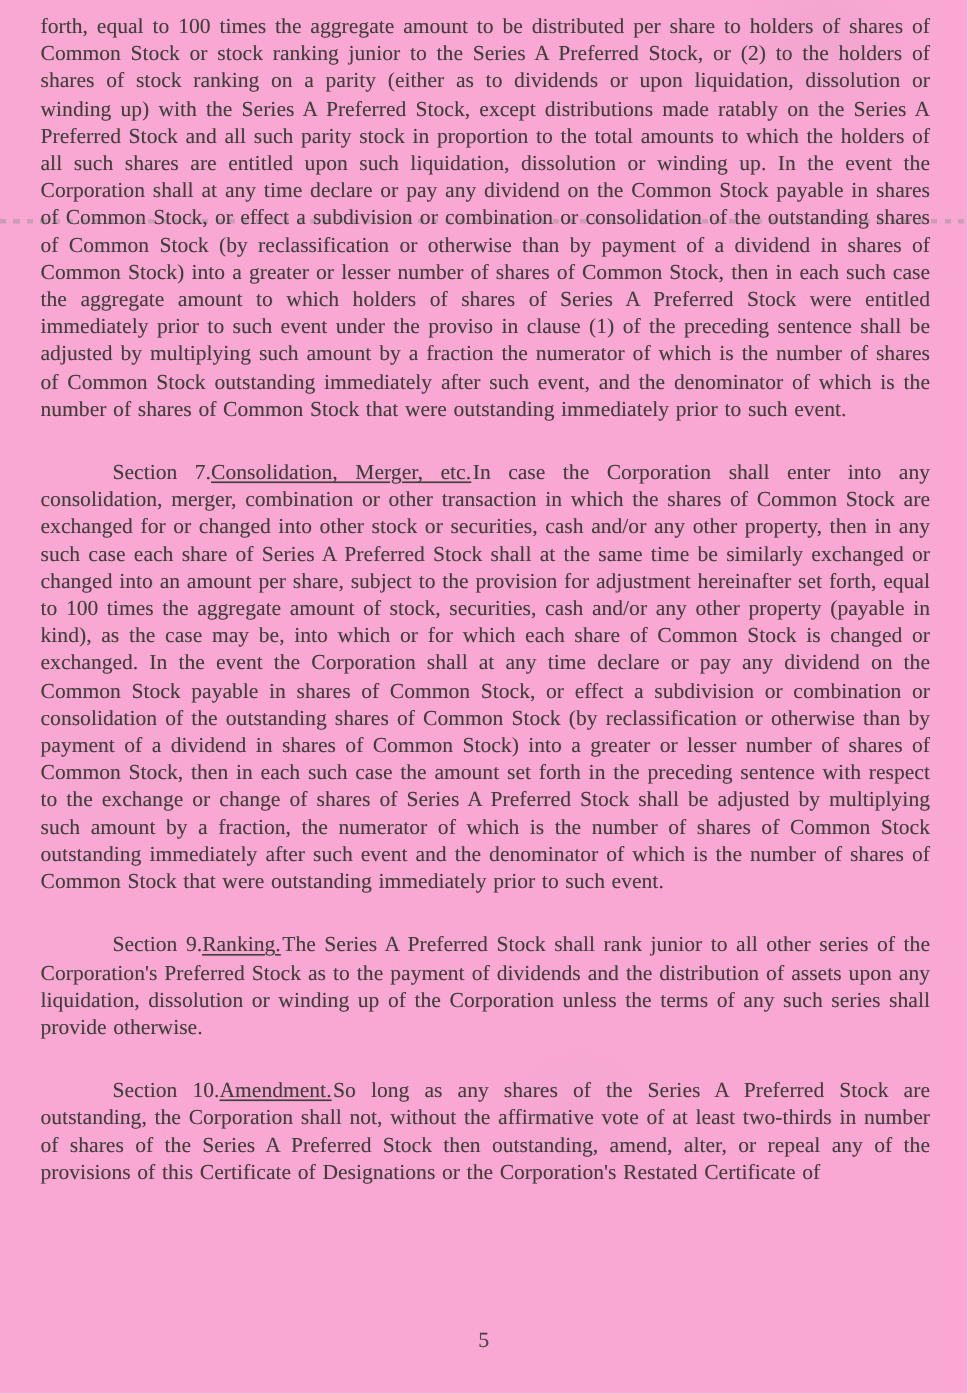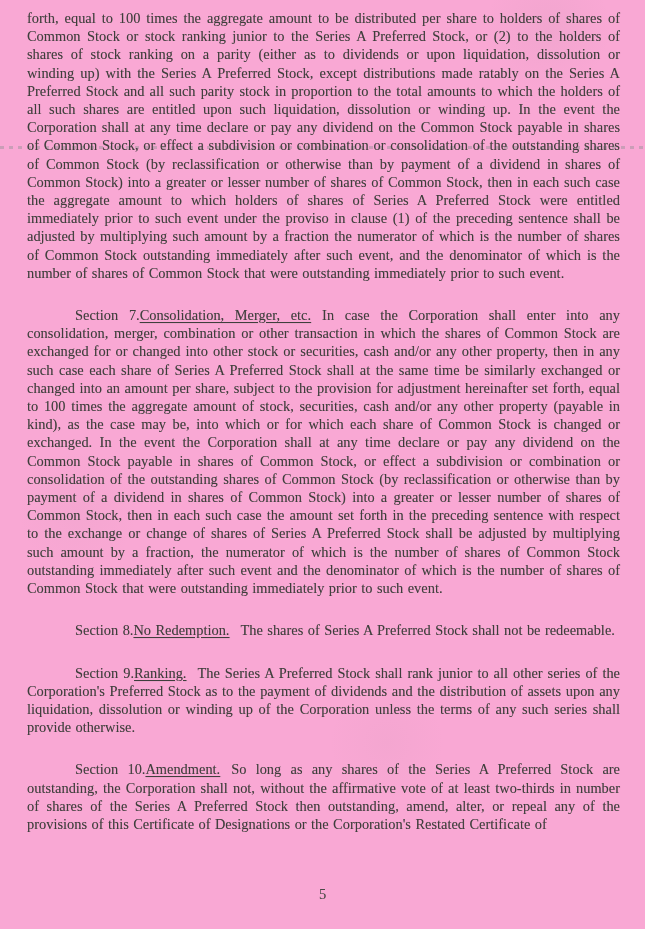--- a/index.html
+++ b/index.html
@@ -33,21 +33,21 @@
     letter-spacing: 0.05px;
   }
   .para.sec {
     text-indent: 48px;
   }
   .sec-heading {
     text-decoration: underline;
     text-underline-offset: 2px;
   }
   .sec-body {
-    margin-left: 11px;
+    margin-left: 1px;
     font-family: Liberation Serif, serif;
   }
   
   .scan-line {
     position: absolute;
     left: 0;
     top: 146px;
     width: 645px;
     height: 3px;
     background: repeating-linear-gradient(
@@ -84,21 +84,20 @@
 
   <div class="scan-line"></div>
   <div class="grain"></div>
 
   <div class="content">
 
     <p class="para"><span>forth, equal to 100 times the aggregate amount to be distributed per share to holders of shares of Common Stock or stock ranking junior to the Series A Preferred Stock, or (2) to the holders of shares of stock ranking on a parity (either as to dividends or upon liquidation, dissolution or winding up) with the Series A Preferred Stock, except distributions made ratably on the Series A Preferred Stock and all such parity stock in proportion to the total amounts to which the holders of all such shares are entitled upon such liquidation, dissolution or winding up.  In the event the Corporation shall at any time declare or pay any dividend on the Common Stock payable in shares of Common Stock, or effect a subdivision or combination or consolidation of the outstanding shares of Common Stock (by reclassification or otherwise than by payment of a dividend in shares of Common Stock) into a greater or lesser number of shares of Common Stock, then in each such case the aggregate amount to which holders of shares of Series A Preferred Stock were entitled immediately prior to such event under the proviso in clause (1) of the preceding sentence shall be adjusted by multiplying such amount by a fraction the numerator of which is the number of shares of Common Stock outstanding immediately after such event, and the denominator of which is the number of shares of Common Stock that were outstanding immediately prior to such event.</span></p>
 
     <p class="para sec"><span class="sec-label">Section 7.</span><span class="sec-heading">Consolidation, Merger, etc.</span><span class="sec-body">In case the Corporation shall enter into any consolidation, merger, combination or other transaction in which the shares of Common Stock are exchanged for or changed into other stock or securities, cash and/or any other property, then in any such case each share of Series A Preferred Stock shall at the same time be similarly exchanged or changed into an amount per share, subject to the provision for adjustment hereinafter set forth, equal to 100 times the aggregate amount of stock, securities, cash and/or any other property (payable in kind), as the case may be, into which or for which each share of Common Stock is changed or exchanged.  In the event the Corporation shall at any time declare or pay any dividend on the Common Stock payable in shares of Common Stock, or effect a subdivision or combination or consolidation of the outstanding shares of Common Stock (by reclassification or otherwise than by payment of a dividend in shares of Common Stock) into a greater or lesser number of shares of Common Stock, then in each such case the amount set forth in the preceding sentence with respect to the exchange or change of shares of Series A Preferred Stock shall be adjusted by multiplying such amount by a fraction, the numerator of which is the number of shares of Common Stock outstanding immediately after such event and the denominator of which is the number of shares of Common Stock that were outstanding immediately prior to such event.</span></p>
 
-    <p class="para sec"><span class="sec-label">Section 8.</span><span class="sec-heading">No Redemption.</span><span class="sec-body">The shares of Series A Preferred Stock shall not be redeemable.</span></p>
 
     <p class="para sec"><span class="sec-label">Section 9.</span><span class="sec-heading">Ranking.</span><span class="sec-body">The Series A Preferred Stock shall rank junior to all other series of the Corporation's Preferred Stock as to the payment of dividends and the distribution of assets upon any liquidation, dissolution or winding up of the Corporation unless the terms of any such series shall provide otherwise.</span></p>
 
     <p class="para sec"><span class="sec-label">Section 10.</span><span class="sec-heading">Amendment.</span><span class="sec-body">So long as any shares of the Series A Preferred Stock are outstanding, the Corporation shall not, without the affirmative vote of at least two-thirds in number of shares of the Series A Preferred Stock then outstanding, amend, alter, or repeal any of the provisions of this Certificate of Designations or the Corporation's Restated Certificate of</span></p>
 
   </div>
 
   <div class="page-number">5</div>
 
 </div>

